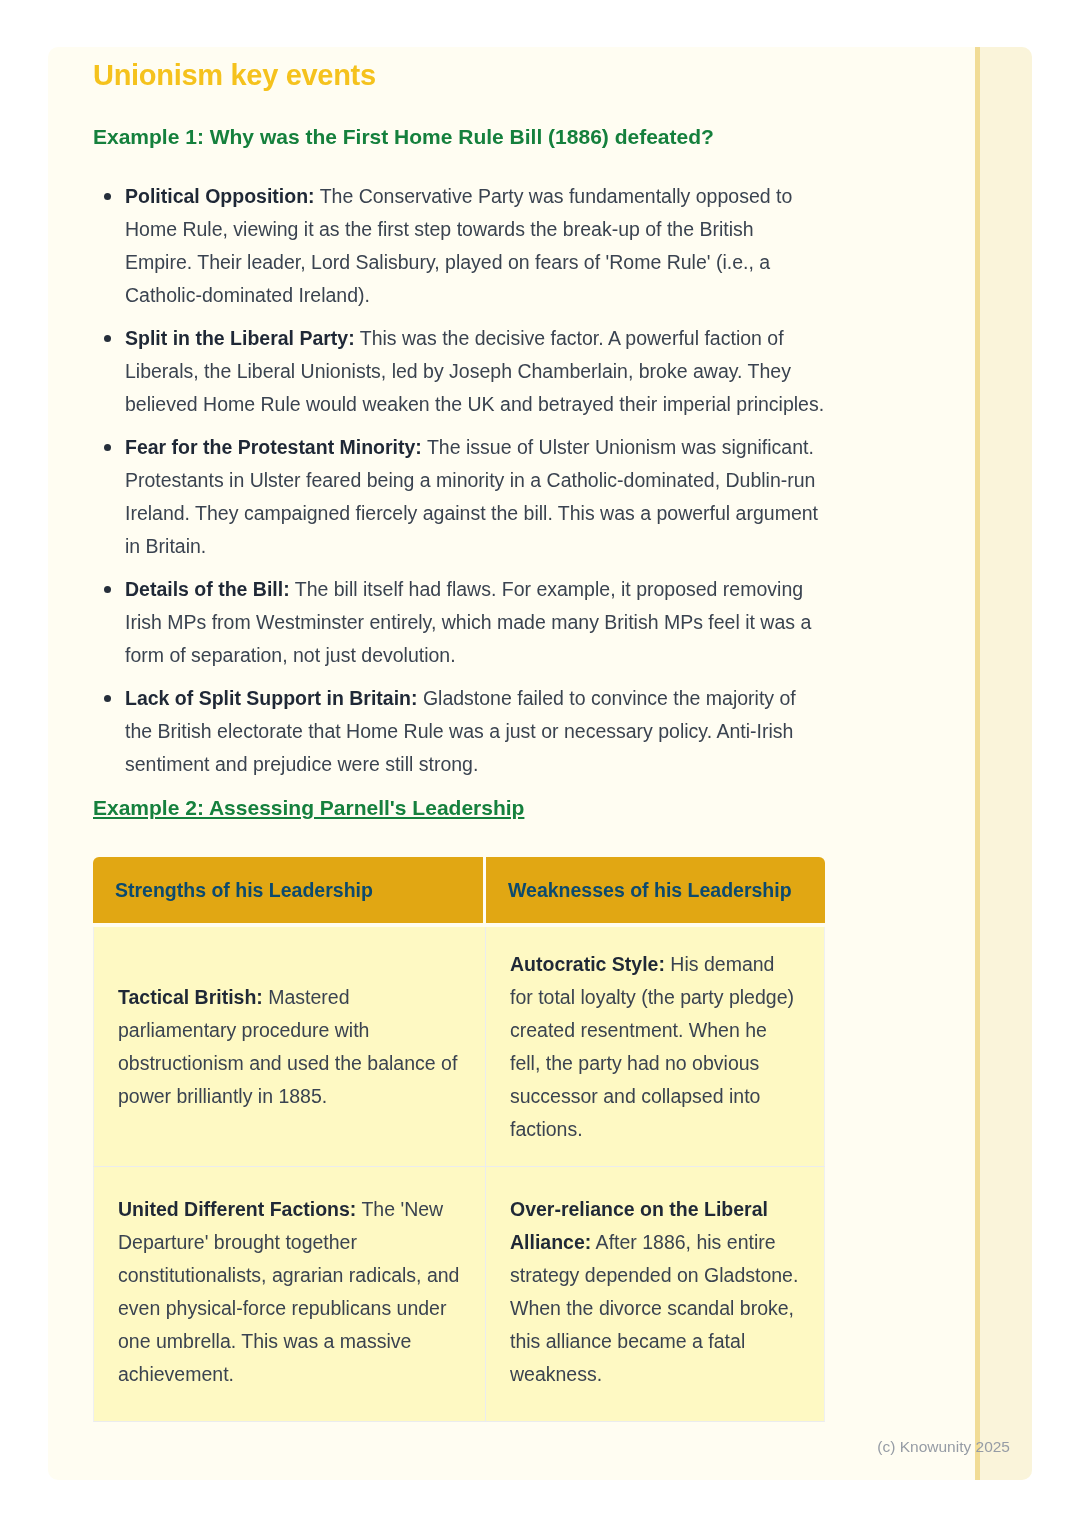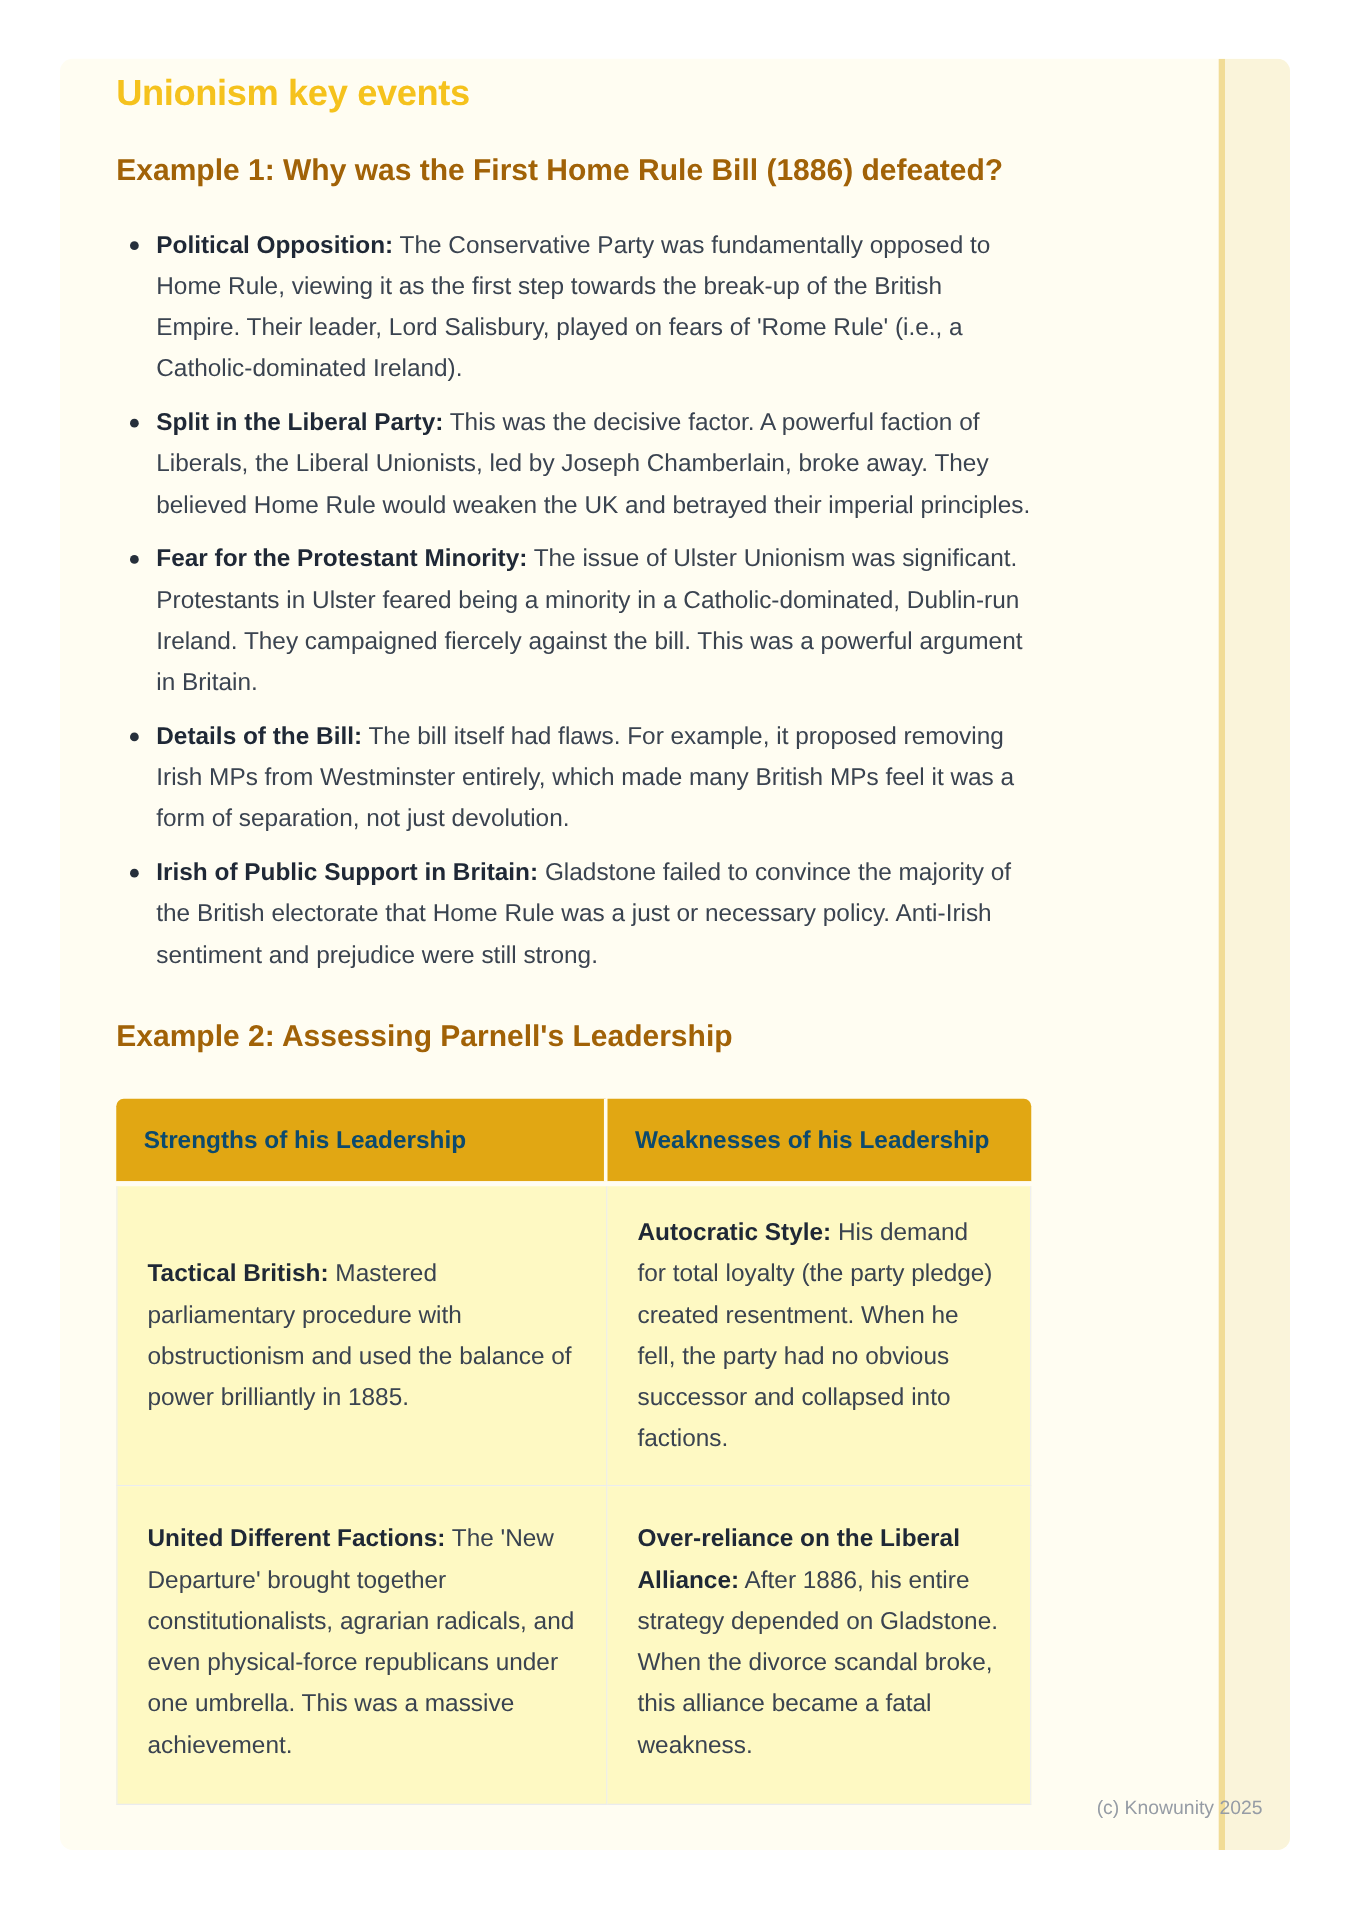--- a/index.html
+++ b/index.html
@@ -40,26 +40,26 @@
     letter-spacing: -0.3px;
   }
   .intro {
     margin-top: 27px;
     font-size: 19px;
     line-height: 24px;
     color: #333B46;
   }
   .example-heading {
     margin-top: 32px;
-    font-size: 24px;
+    font-size: 21px;
     line-height: 26px;
     font-weight: bold;
-    color: #a16207;
+    color: #15803d;
   }
-  .example-heading.second { margin-top: 36px; }
+  .example-heading.second { margin-top: 14px; text-decoration: underline; }
   ul.analysis-list {
     margin: 30px 0 0 0;
     padding: 0;
     list-style: none;
   }
   ul.analysis-list li {
     position: relative;
     padding-left: 32px;
     margin-bottom: 10px;
     font-size: 19.5px;
@@ -140,21 +140,21 @@
       <li>
         <span class="dot"></span><span class="lead">Split in the Liberal Party:</span><span> This was the decisive factor. A powerful faction of Liberals, the Liberal Unionists, led by Joseph Chamberlain, broke away. They believed Home Rule would weaken the UK and betrayed their imperial principles.</span>
       </li>
       <li>
         <span class="dot"></span><span class="lead">Fear for the Protestant Minority:</span><span> The issue of Ulster Unionism was significant. Protestants in Ulster feared being a minority in a Catholic-dominated, Dublin-run Ireland. They campaigned fiercely against the bill. This was a powerful argument in Britain.</span>
       </li>
       <li>
         <span class="dot"></span><span class="lead">Details of the Bill:</span><span> The bill itself had flaws. For example, it proposed removing Irish MPs from Westminster entirely, which made many British MPs feel it was a form of separation, not just devolution.</span>
       </li>
       <li>
-        <span class="dot"></span><span class="lead">Irish of Public Support in Britain:</span><span> Gladstone failed to convince the majority of the British electorate that Home Rule was a just or necessary policy. Anti-Irish sentiment and prejudice were still strong.</span>
+        <span class="dot"></span><span class="lead">Lack of Split Support in Britain:</span><span> Gladstone failed to convince the majority of the British electorate that Home Rule was a just or necessary policy. Anti-Irish sentiment and prejudice were still strong.</span>
       </li>
     </ul>
 
     <h2 class="example-heading second">Example 2: Assessing Parnell's Leadership</h2>
 
     <table class="compare">
       <thead>
         <tr>
           <th>Strengths of his Leadership</th>
           <th>Weaknesses of his Leadership</th>

